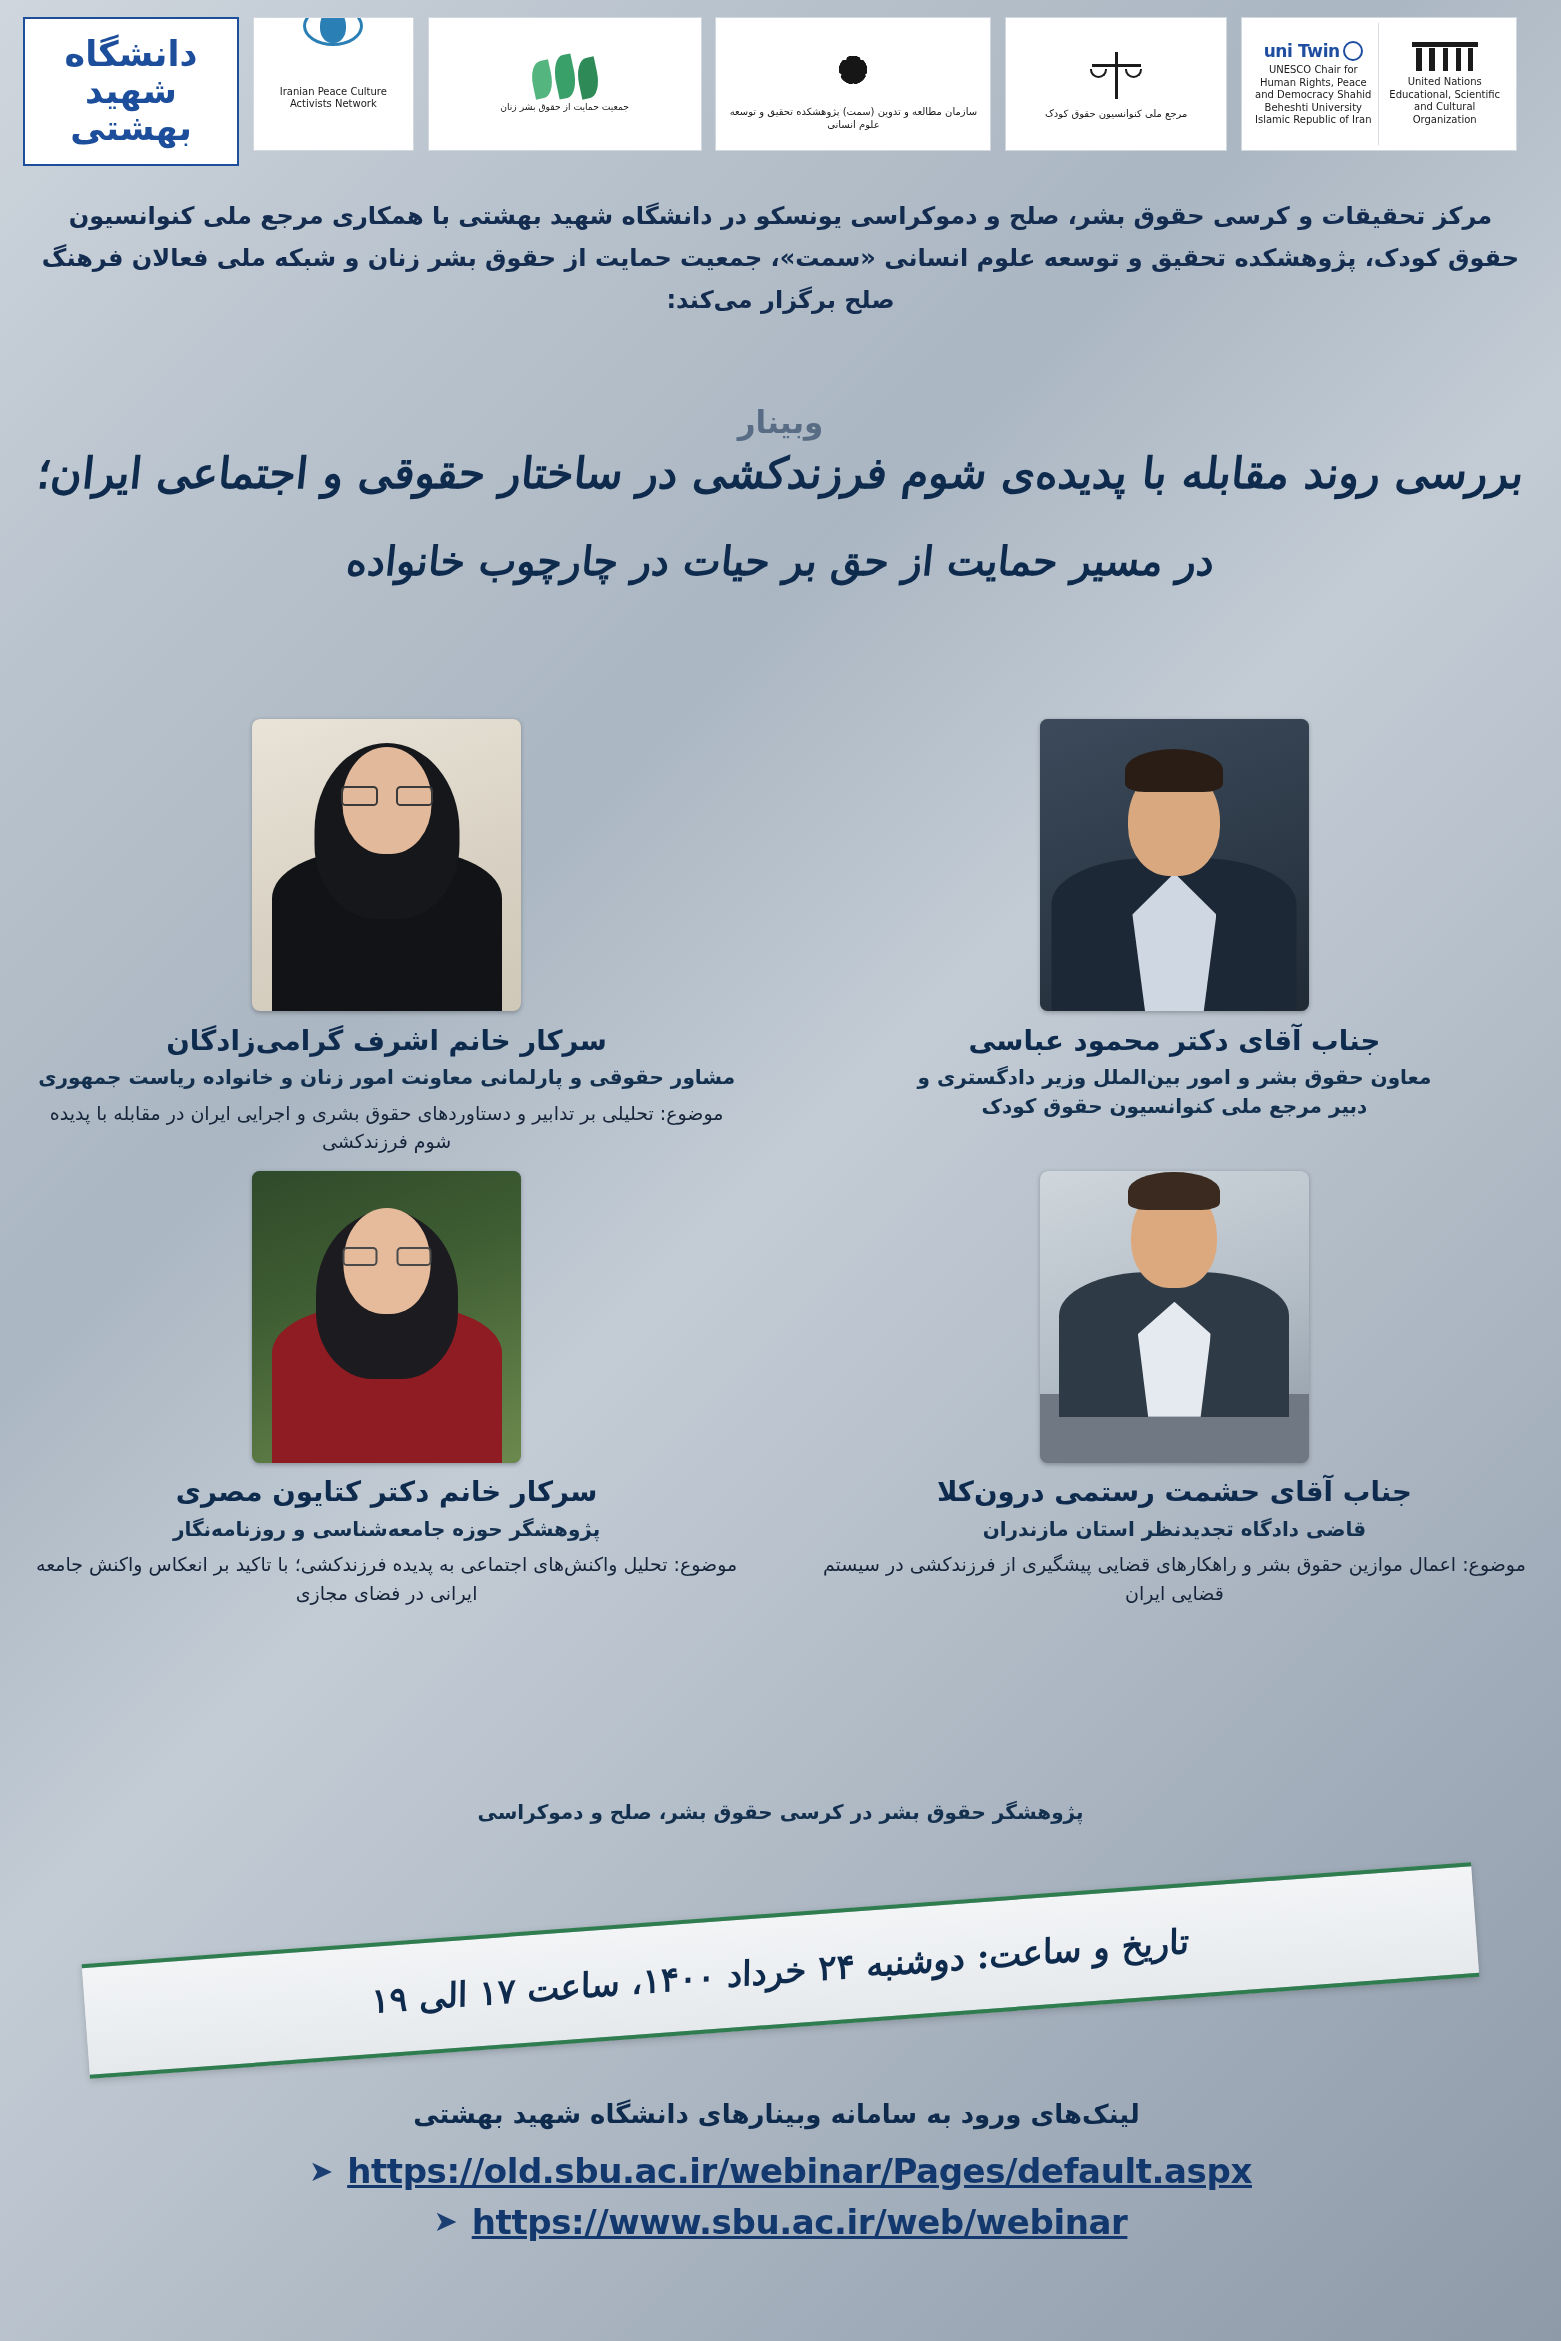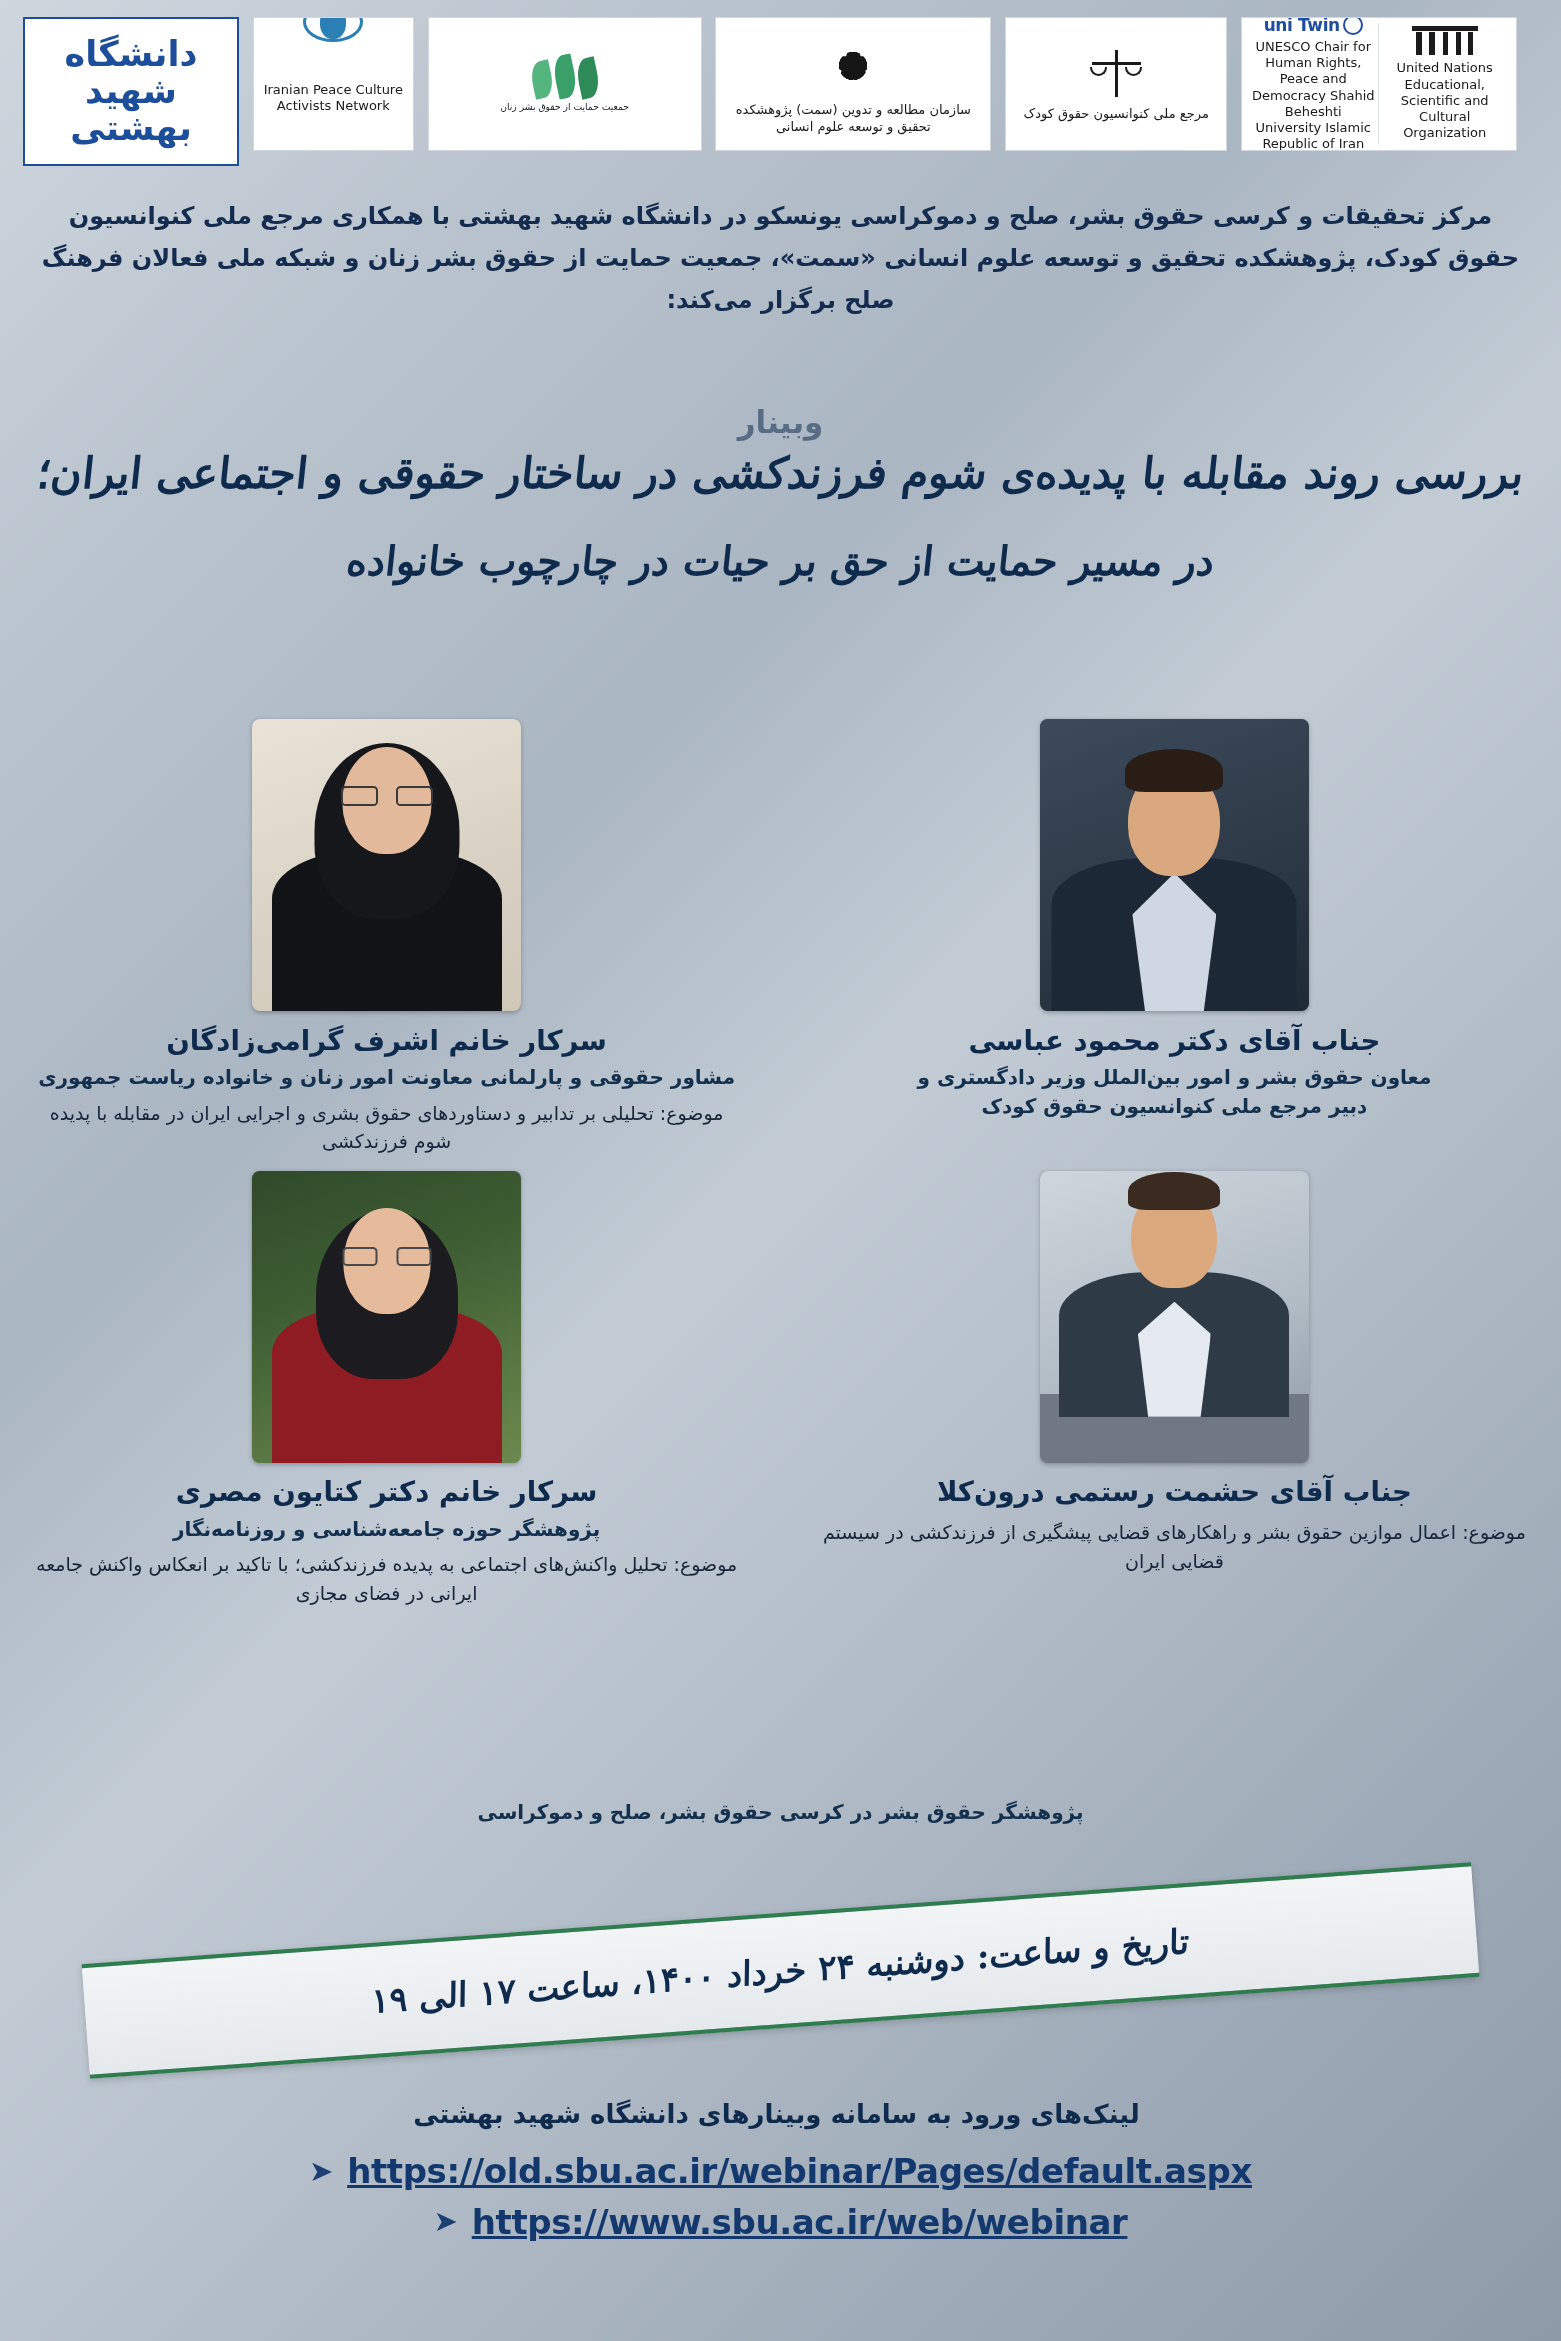--- a/index.html
+++ b/index.html
@@ -60,21 +60,21 @@
   .logo-child { width: 222px; height: 134px; }
   .logo-unesco{ width: 276px; height: 134px; }
 
   .logo-caption {
     font-size: 9.2px;
     color: #1a1a1a;
     text-align: center;
     line-height: 1.25;
     margin-top: 3.1px;
   }
-  .logo-caption-sm { font-size: 13px; }
+  .logo-caption-sm { font-size: 10px; }
 
   
   .ipcan-mark {
     width: 60px; height: 60px; border-radius: 50%;
     border: 3.8px solid #2a7fb5;
     position: relative;
     display: flex; align-items: center; justify-content: center;
   }
   .ipcan-mark:after {
     content: "";
@@ -452,20 +452,21 @@
       <div class="speaker">
         <div class="photo p4">
           <div class="bg"></div>
           <div class="desk"></div>
           <div class="fig body-shape"></div>
           <div class="fig shirt"></div>
           <div class="fig face"></div>
           <div class="fig hair"></div>
         </div>
         <div class="sp-name">جناب آقای حشمت رستمی درون‌کلا</div>
+        <div class="sp-role">قاضی دادگاه تجدیدنظر استان مازندران</div>
         <div class="sp-topic">موضوع: اعمال موازین حقوق بشر و راهکارهای قضایی پیشگیری از فرزندکشی در سیستم قضایی ایران</div>
       </div>
 
       <div class="speaker">
         <div class="photo p3">
           <div class="bg"></div>
           <div class="fig body-shape"></div>
           <div class="fig scarf"></div>
           <div class="fig face"></div>
           <div class="fig glasses">

